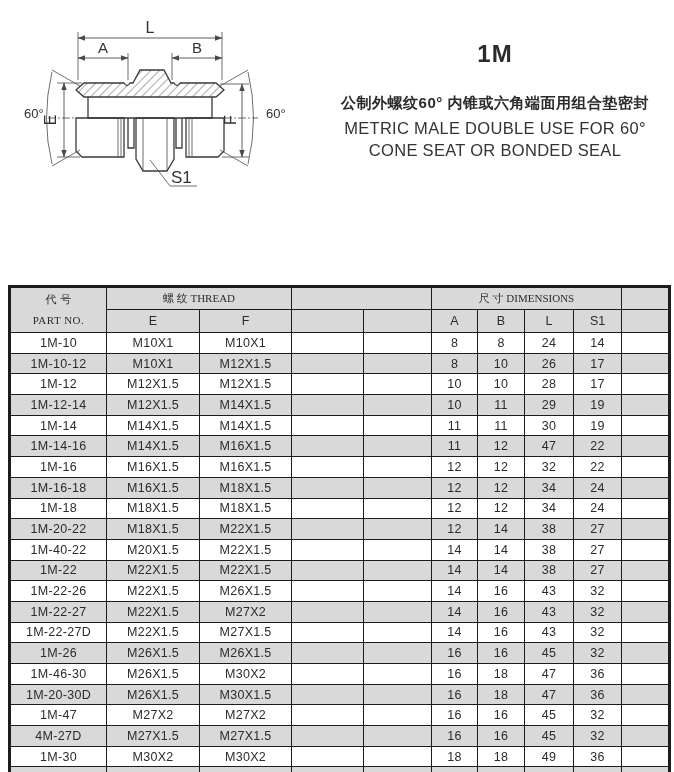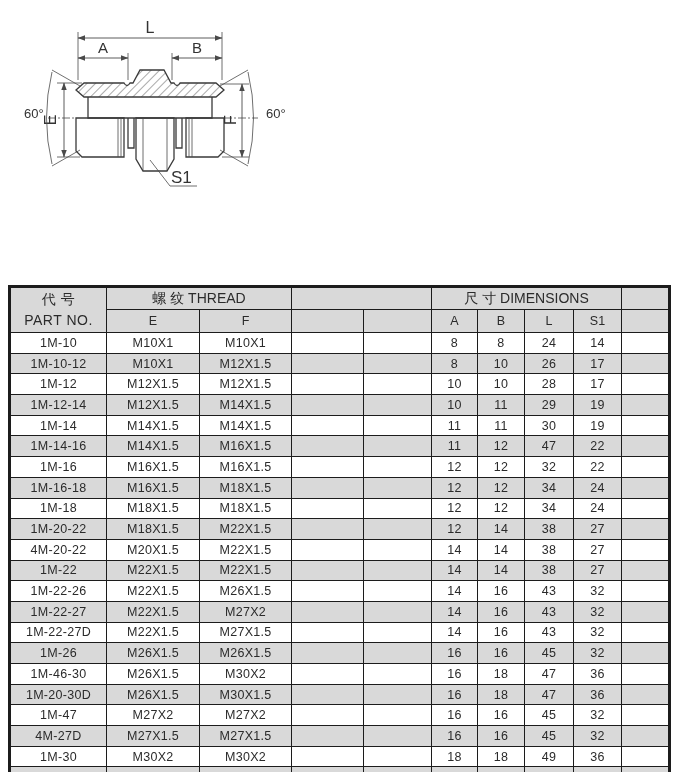--- a/index.html
+++ b/index.html
@@ -26,21 +26,21 @@
     border:3px solid var(--border,#1c1c1c);
     font-size:12.5px;
   }
   .spec-table th, .spec-table td {
     border:1.5px solid var(--border,#1c1c1c);
     text-align:center; vertical-align:middle;
     padding:0; overflow:hidden; white-space:nowrap;
     font-weight:normal; color:#2b2b2b;
   }
   .spec-table thead th { background:var(--header-bg,#d9d9d9); }
-  .spec-table thead tr:first-child th { height:21px; font-size:14px; }
+  .spec-table thead tr:first-child th { height:21px; font-size:11px;font-family:Liberation Serif, serif; }
   .spec-table thead tr:last-child  th { height:22px; }
   .spec-table tbody td { height:19.7px; letter-spacing:0.3px; }
   .spec-table tbody tr:nth-child(even) td { background:var(--row-alt,#d9d9d9); }
   .part-no-head div { line-height:21px; letter-spacing:0.5px; }
 </style>
 </head>
 <body>
 
 <div class="page">
 
@@ -108,20 +108,26 @@
     <line class="thin" x1="220" y1="86" x2="248" y2="70"></line>
     <line class="thin" x1="220" y1="150" x2="248" y2="166"></line>
     <path class="thin" d="M248,72 Q259,118 248,164"></path>
     <text x="266" y="118" font-size="13">60°</text>
 
     <line class="thin" x1="150" y1="160" x2="170" y2="186"></line>
     <line class="thin" x1="170" y1="186" x2="197" y2="186"></line>
     <text x="171" y="183" font-size="17">S1</text>
   </svg>
 
+  <div class="title-block">
+    <div class="model">1M</div>
+    <div class="sub-cn">公制外螺纹60° 内锥或六角端面用组合垫密封</div>
+    <div class="sub-en">METRIC MALE DOUBLE USE FOR 60°</div>
+    <div class="sub-en">CONE SEAT OR BONDED SEAL</div>
+  </div>
 
   <table class="spec-table">
     <colgroup>
       <col style="width:97px">
         <col style="width:93px">
         <col style="width:92px">
       <col style="width:72px">
         <col style="width:68px">
       <col style="width:46px">
         <col style="width:47px">
@@ -267,21 +273,21 @@
           <td>M22X1.5</td>
           <td></td>
           <td></td>
           <td>12</td>
           <td>14</td>
           <td>38</td>
           <td>27</td>
           <td></td>
         </tr>
         <tr>
-          <td>4M-20-22</td>
+          <td>1M-40-22</td>
           <td>M20X1.5</td>
           <td>M22X1.5</td>
           <td></td>
           <td></td>
           <td>14</td>
           <td>14</td>
           <td>38</td>
           <td>27</td>
           <td></td>
         </tr>

